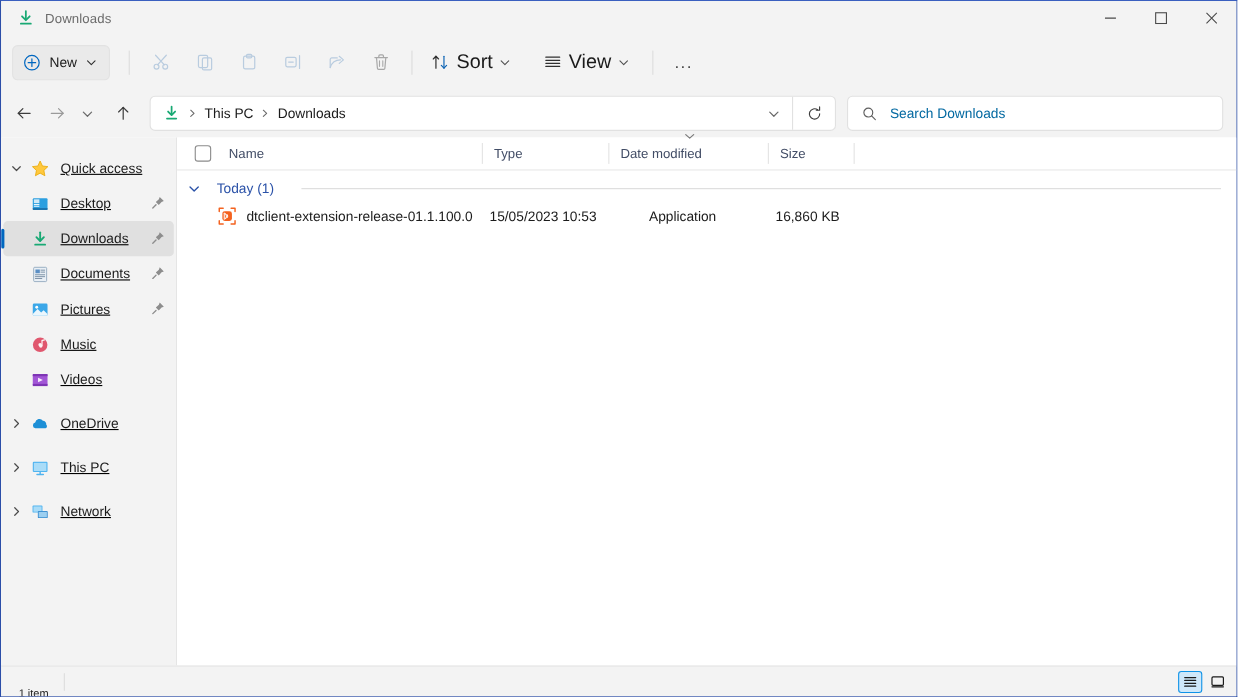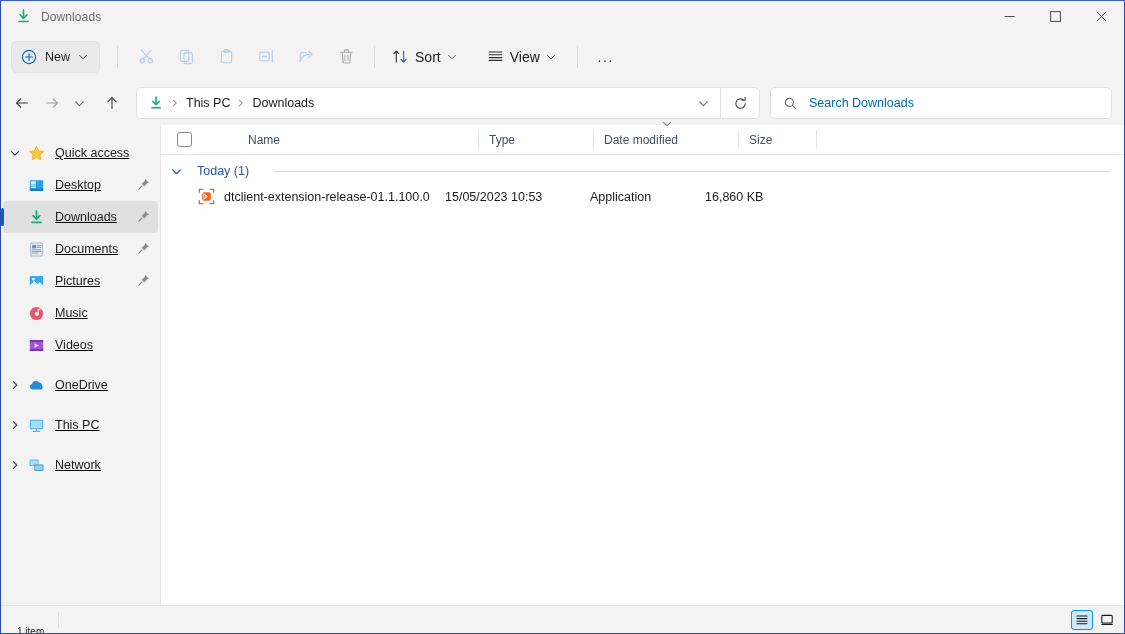--- a/index.html
+++ b/index.html
@@ -56,21 +56,21 @@
   .new-label { font-size: 12.5px; color: #1a1a1a; }
   .tb-sep { width: 1px; height: 22px; background: #dcdcdc; margin: 0 8px; flex: none; }
   .tb-btn {
     width: 40px; height: 32px; border-radius: 5px;
     display: flex; align-items: center; justify-content: center;
   }
   .tb-wide {
     height: 32px; border-radius: 5px; padding: 0 9px;
     display: flex; align-items: center; gap: 6px;
   }
-  .tb-wide-label { font-size: 14px; color: #1a1a1a; }
+  .tb-wide-label { font-size: 18px; color: #1a1a1a; }
   .tb-dots { width: 40px; height: 32px; border-radius: 5px; display: flex; align-items: center; justify-content: center; }
   .dots { font-size: 14px; color: #303030; letter-spacing: 1.6px; line-height: 1; }
 
   
   .addressbar {
     height: 44px; flex: none;
     background: #f3f3f3;
     display: flex; align-items: center;
     padding: 0 12px 0 6px;
     gap: 0;
@@ -154,21 +154,21 @@
   .col {
     height: 30px; display: flex; align-items: center;
     font-size: 12px; color: #424d66;
     position: relative; flex: none;
   }
   .col-sep { position: absolute; right: 0; top: 5px; width: 1px; height: 19px; background: #e3e3e3; }
   .col-check { width: 47px; display: flex; align-items: center; justify-content: center; height: 30px; }
   .checkbox {
     width: 15px; height: 15px; border: 1px solid #8a8a8a; border-radius: 3px; background: #fff;
   }
-  .col-name { width: 231px; margin-left: 40px; }
+  .col-name { width: 231px; }
   .col-date { width: 145px; padding-left: 10px; }
   .col-type { width: 115px; padding-left: 10px; }
   .col-size { width: 78px; padding-left: 10px; }
   .sort-ind {
     position: absolute; top: -5px; left: 50%; transform: translateX(-50%);
     width: 12px; height: 8px;
   }
 
   .filelist { flex: 1; overflow: hidden; position: relative; padding-top: 5px; }
   .group-head {

